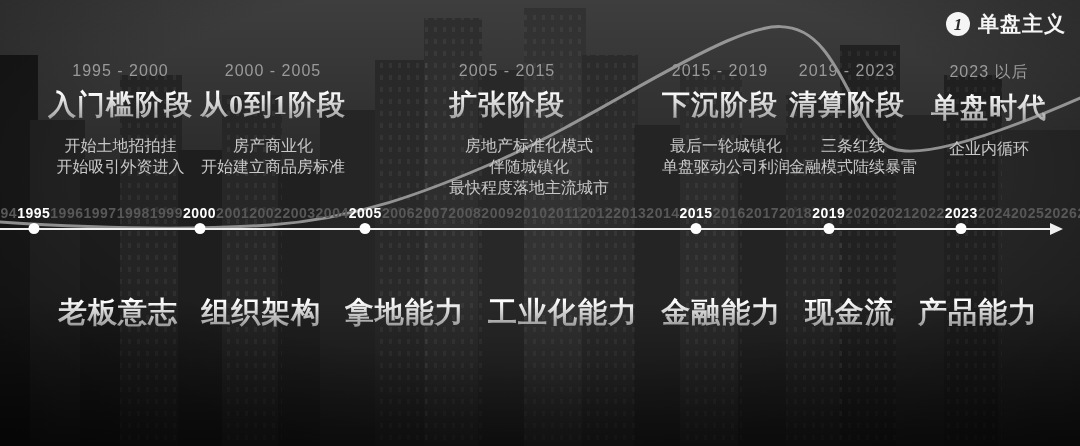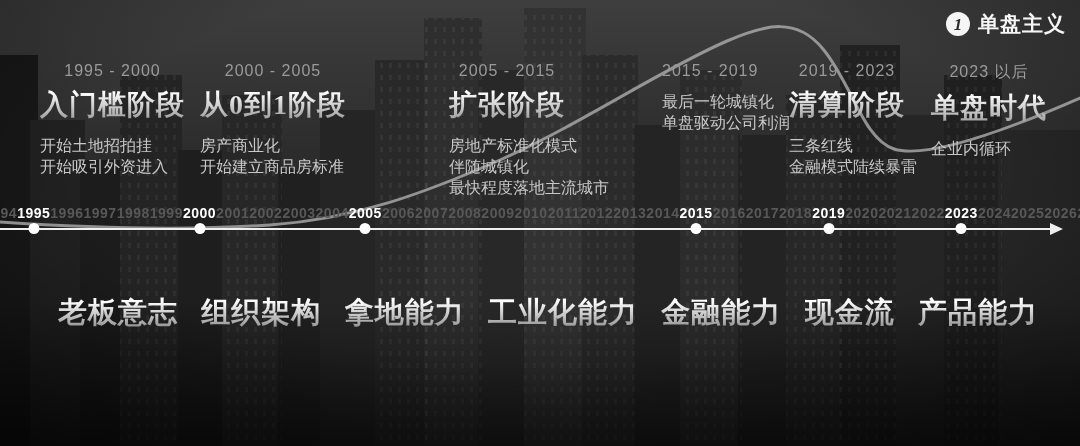--- a/index.html
+++ b/index.html
@@ -24,21 +24,21 @@
   .phase-head{display:inline-block;text-align:center;}
   .phase-years{font-size:16px;color:#9a9a9a;letter-spacing:1px;white-space:nowrap;}
   .phase-title{
     margin-top:6px;font-family:"Liberation Serif",serif;font-weight:700;
     font-size:28px;letter-spacing:1px;white-space:nowrap;
     background:linear-gradient(180deg,#ffffff 15%,#8e8e8e 100%);
     -webkit-background-clip:text;background-clip:text;
     color:#e9e9e9;-webkit-text-fill-color:transparent;
   }
   .phase-lines{margin-top:11px;}
-  .phase-line{font-size:16px;color:#c8c8c8;line-height:21px;white-space:nowrap;}
+  .phase-line{font-size:16px;color:#c8c8c8;line-height:21px;white-space:nowrap;text-align:center;}
 
   
   .timeline{position:absolute;left:0;top:202px;width:1080px;height:40px;z-index:4;}
   .timeline-line{position:absolute;left:0;top:26px;width:1052px;height:2px;background:#efefef;}
   .timeline-arrow{
     position:absolute;left:1050px;top:21px;width:0;height:0;
     border-left:13px solid #efefef;border-top:6px solid transparent;border-bottom:6px solid transparent;
   }
   .timeline-years{position:absolute;left:-16px;top:2px;width:1057px;display:flex;}
   .year{flex:1;position:relative;text-align:center;}
@@ -135,21 +135,21 @@
              C 926 159, 1000 133, 1080 98" fill="none" stroke="#b5b5b5" stroke-width="3" stroke-opacity="0.75" stroke-linecap="round"></path>
   </svg>
 
   <div class="logo">
     <div class="logo-circle">
       <span>1</span>
     </div>
     <span class="logo-text">单盘主义</span>
   </div>
 
-  <div class="phase" style="left:40px">
+  <div class="phase" style="left:48px">
     <div class="phase-head">
       <div class="phase-years">1995 - 2000</div>
       <div class="phase-title">入门槛阶段</div>
     </div>
     <div class="phase-lines">
 
     <div class="phase-line">开始土地招拍挂</div>
         <div class="phase-line">开始吸引外资进入</div>
       </div>
   </div>
@@ -175,20 +175,21 @@
 
     <div class="phase-line">房地产标准化模式</div>
         <div class="phase-line">伴随城镇化</div>
         <div class="phase-line">最快程度落地主流城市</div>
       </div>
   </div>
 
   <div class="phase" style="left:662px">
     <div class="phase-head">
       <div class="phase-years">2015 - 2019</div>
+      <div class="phase-title">下沉阶段</div>
     </div>
     <div class="phase-lines">
 
     <div class="phase-line">最后一轮城镇化</div>
         <div class="phase-line">单盘驱动公司利润</div>
       </div>
   </div>
 
   <div class="phase" style="left:789px">
     <div class="phase-head">

